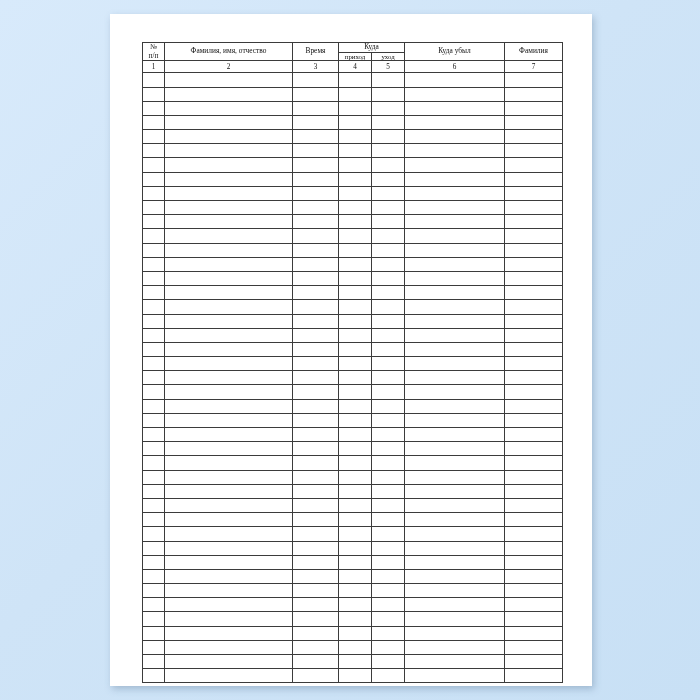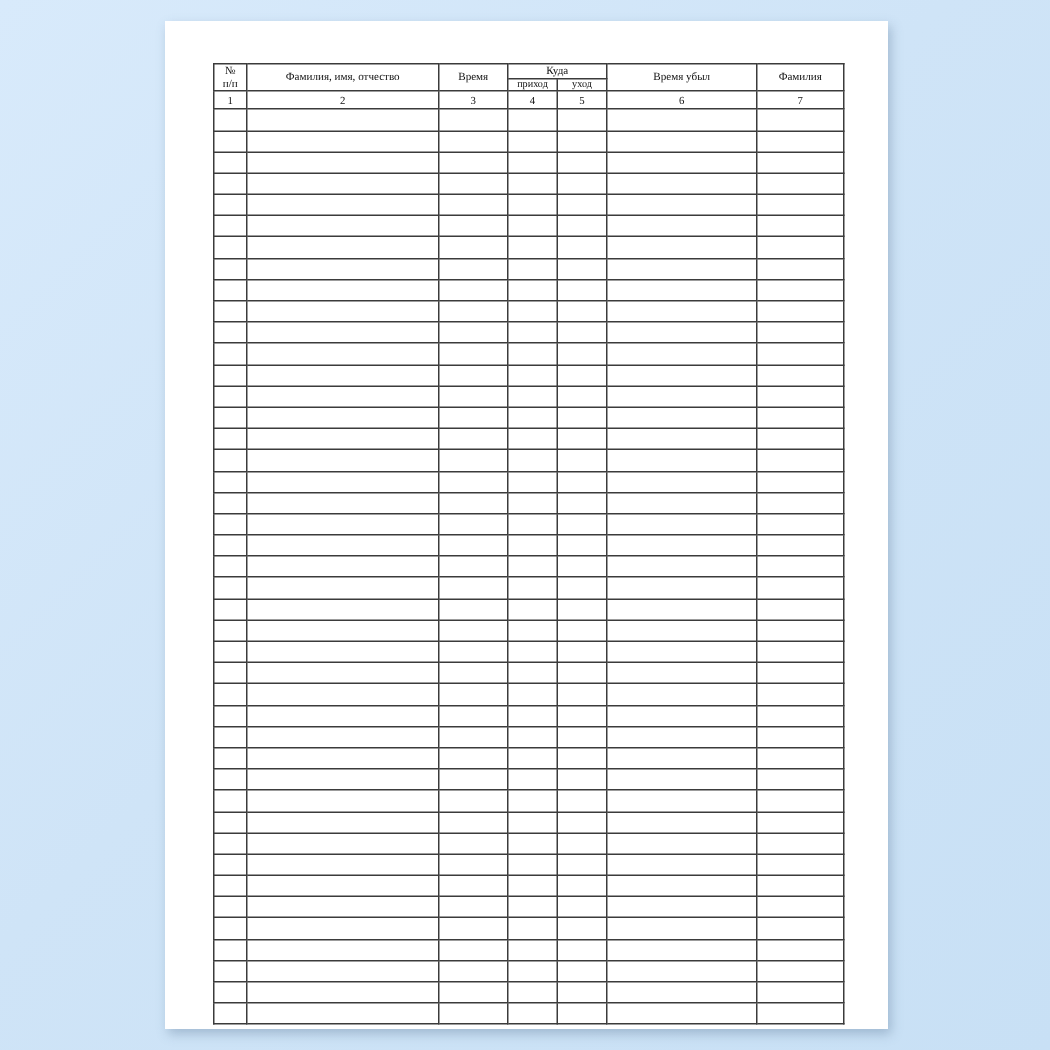--- a/index.html
+++ b/index.html
@@ -91,21 +91,21 @@
         </colgroup>
         <thead>
           <tr>
             <th class="hdr" rowspan="2">
               <span>№</span><br>
               <span>п/п</span>
             </th>
             <th class="hdr" rowspan="2">Фамилия, имя, отчество</th>
             <th class="hdr" rowspan="2">Время</th>
             <th class="hdr" colspan="2">Куда</th>
-            <th class="hdr" rowspan="2">Время убыл</th>
+            <th class="hdr" rowspan="2">Куда убыл</th>
             <th class="hdr" rowspan="2">Фамилия</th>
           </tr>
           <tr>
             <th class="hdr small">приход</th>
             <th class="hdr small">уход</th>
           </tr>
         </thead>
         <tbody>
           <tr>
             <td class="numrow">1</td>

